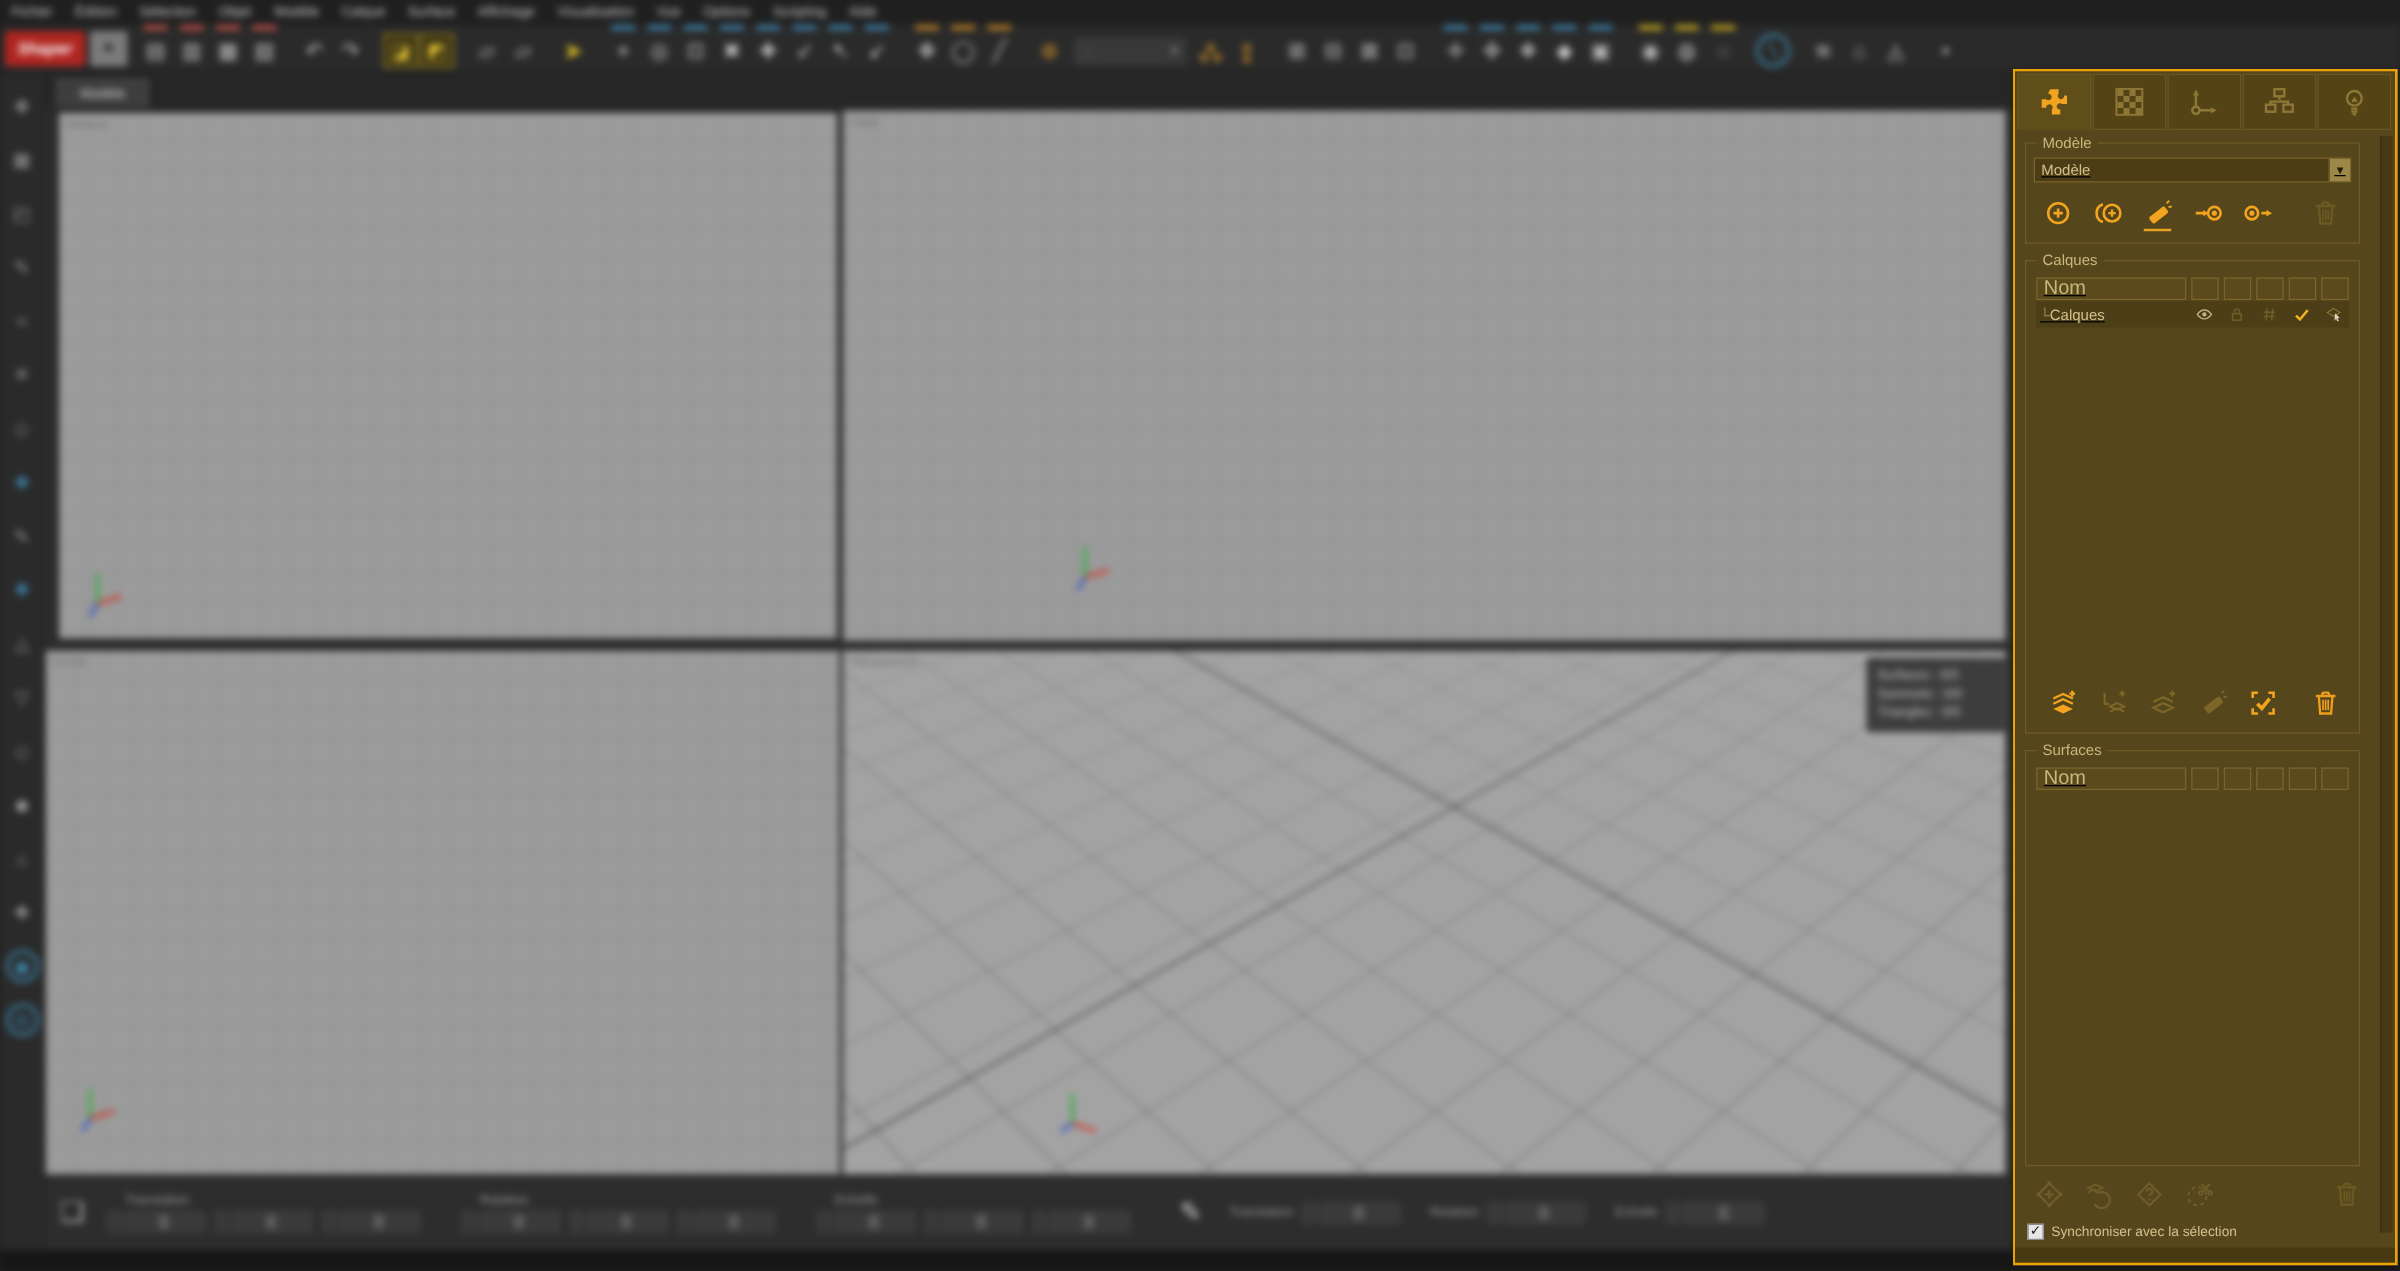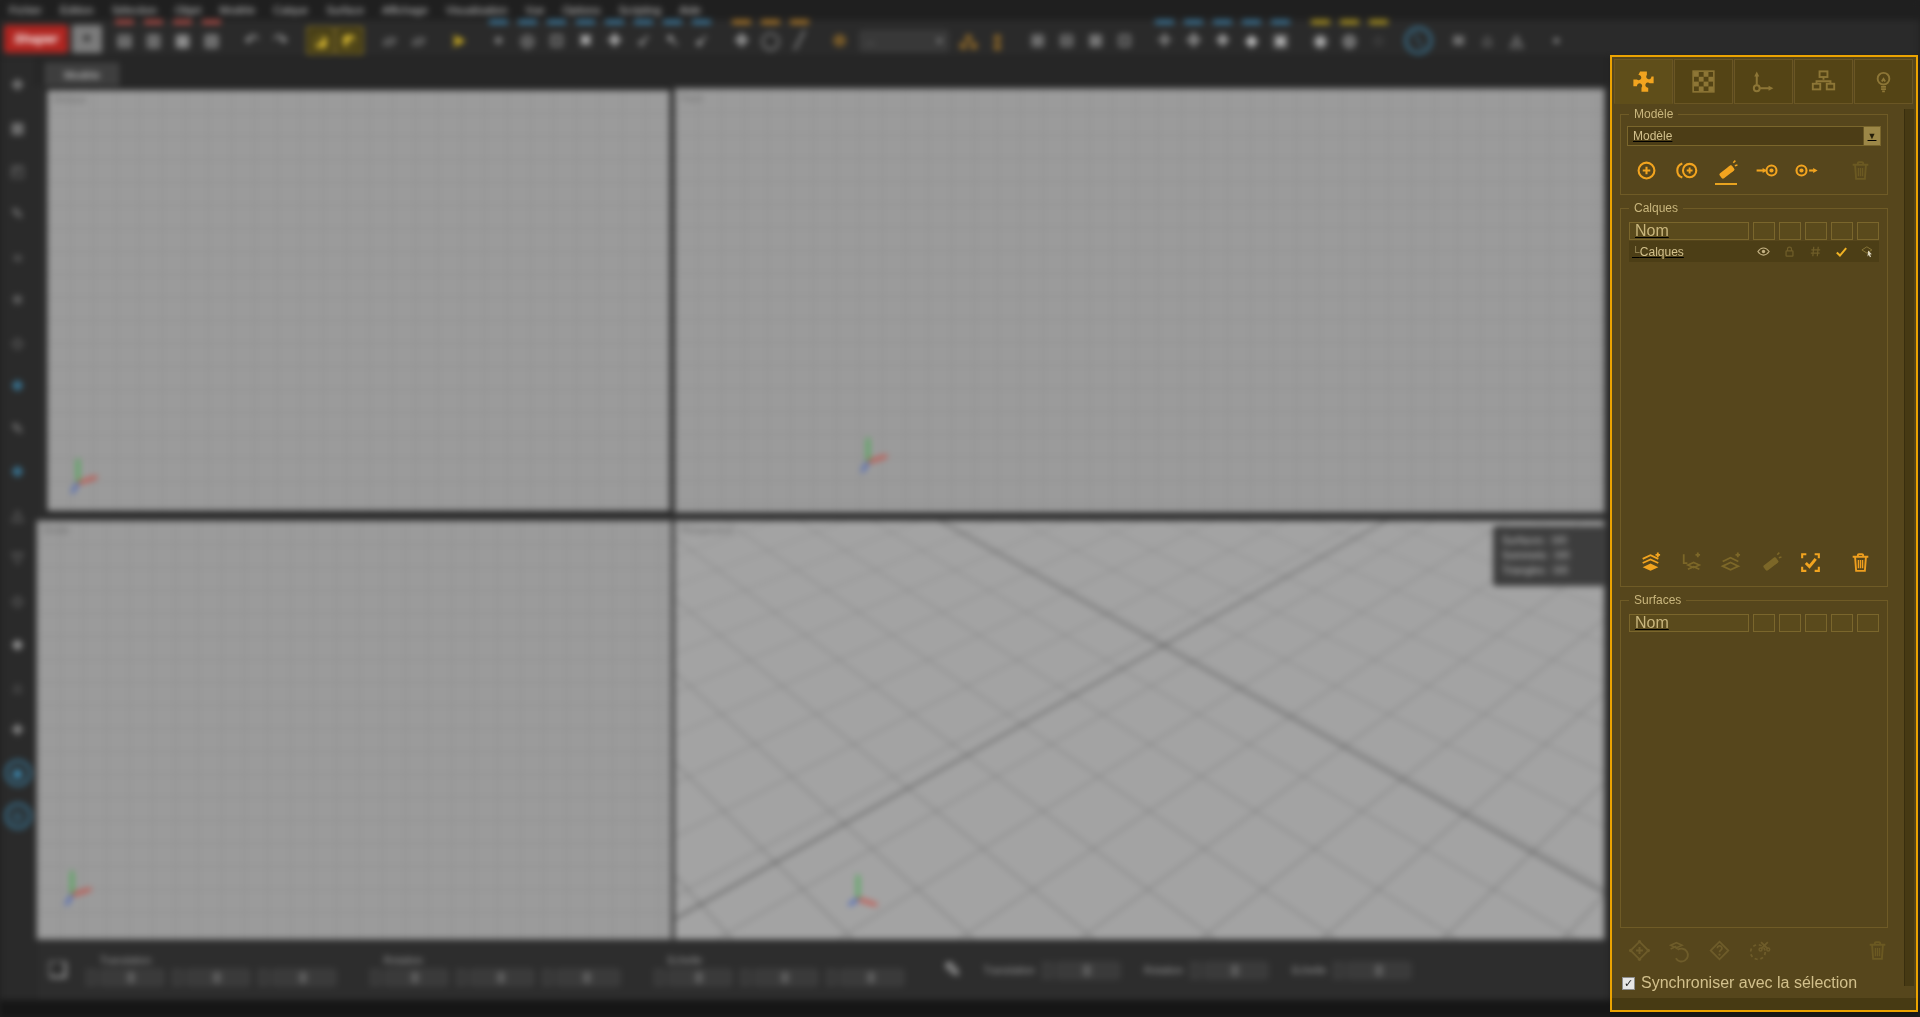--- a/index.html
+++ b/index.html
@@ -149,21 +149,21 @@
   .layers-list { height:276px; }
   .surf-list { flex:1; }
 
   .bottom-iconrow { display:flex; align-items:center; gap:10px; margin:4px 20px 2px 12px;
     flex:0 0 auto; }
   .bottom-iconrow .pbtn.dim { color:#6e5c2a; }
 
   #sync-row { display:flex; align-items:center; margin:8px 10px 4px 10px; flex:0 0 auto; }
   #sync-box { width:13px; height:13px; background:#e6e6e6; border:1px solid #8c8c8c;
     color:#1d1d1d; font-size:11px; line-height:11px; text-align:center; margin-right:6px; }
-  #sync-label { font-size:16px; color:#d2c08c; }
+  #sync-label { font-size:11px; color:#d2c08c; }
   #panel-strip { height:12px; background:#473a13; margin-top:2px; flex:0 0 auto; }
 </style>
 </head>
 <body>
 
 <div id="app">
 
   <div id="blur-wrap">
 
     <div id="menubar">

